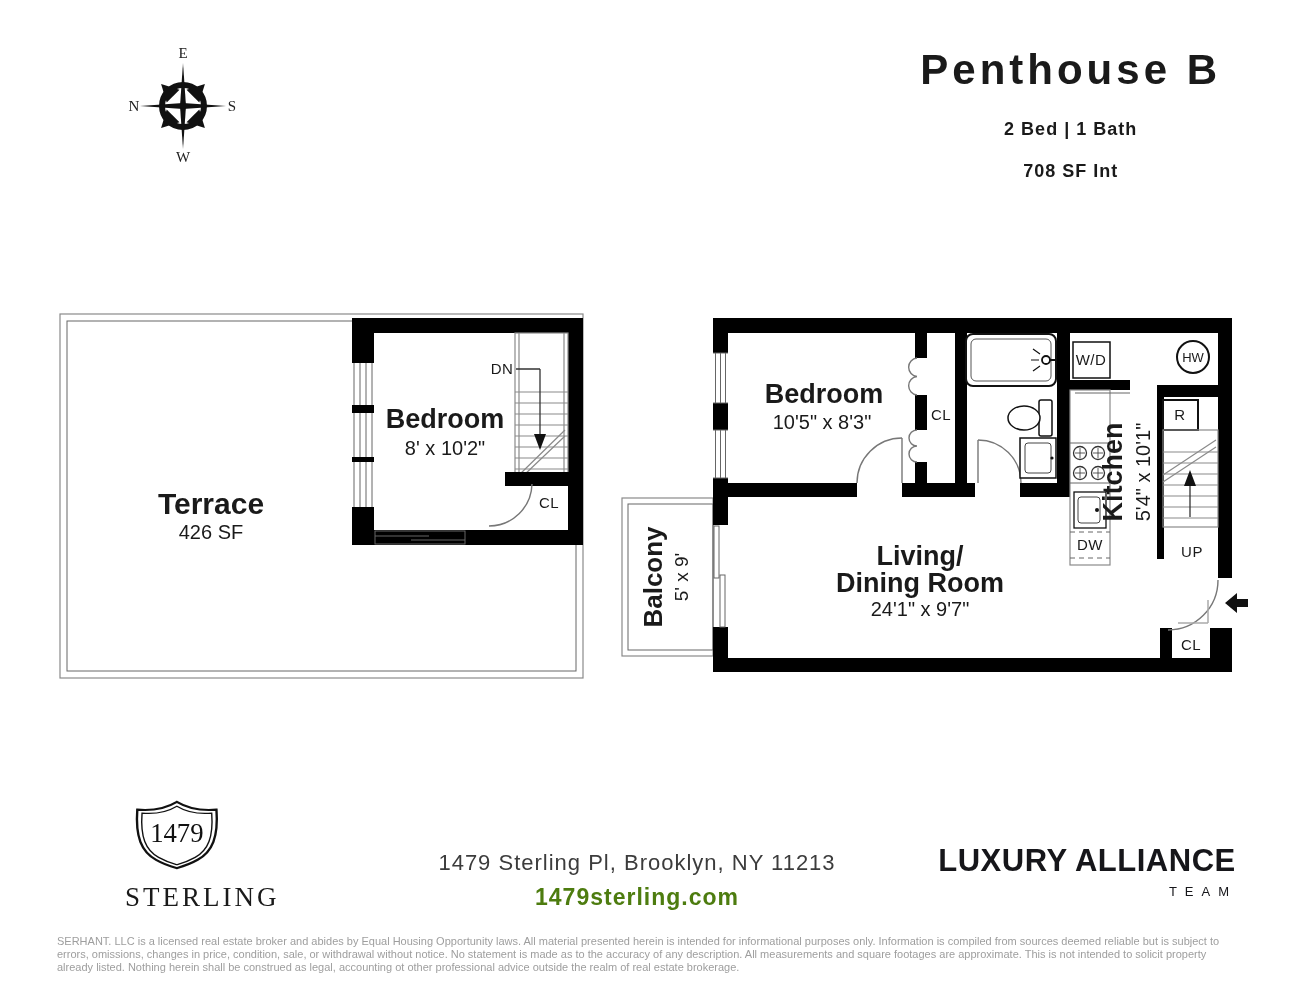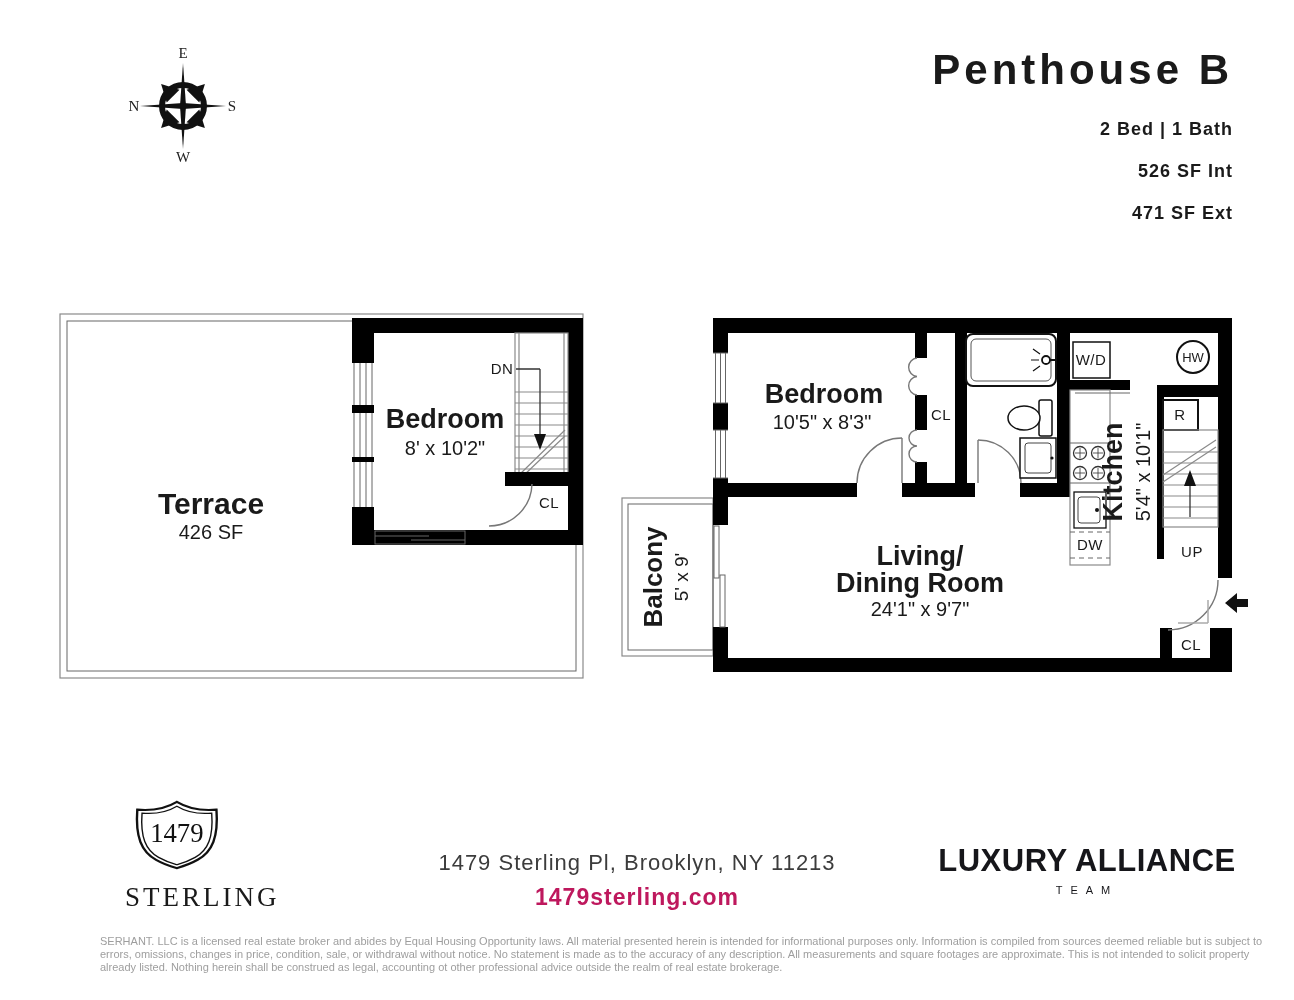--- a/index.html
+++ b/index.html
@@ -1,19 +1,19 @@
 <!DOCTYPE html>
 <html><head>
 <meta charset="utf-8">
 <style>
   html,body{margin:0;padding:0;background:#ffffff;}
   .page{position:relative;width:1294px;height:1000px;background:#fff;overflow:hidden;
         font-family:"Liberation Sans","DejaVu Sans",sans-serif;color:#1a1a1a;}
   
-  .header{position:absolute;top:48px;right:61px;text-align:right;}
+  .header{position:absolute;top:48px;right:73px;text-align:center;}
   .header .title{font-size:42px;font-weight:700;letter-spacing:4px;line-height:1.05;margin-bottom:16px;}
   .header .spec{font-size:18px;font-weight:700;letter-spacing:1px;line-height:42px;}
   
   .compass{position:absolute;left:128px;top:45px;}
   .compass text{font-family:"Liberation Serif","DejaVu Serif",serif;font-size:15px;fill:#222;}
   
   .plan{position:absolute;}
   .plan text{fill:#1a1a1a;}
   .room-name{font-size:27px;font-weight:700;}
   .room-name-sm{font-size:30px;font-weight:700;}
@@ -23,26 +23,26 @@
   .thinline{stroke:#666;stroke-width:1;fill:none;}
   .grayline{stroke:#8a8a8a;stroke-width:1.2;fill:none;}
   .fixture{stroke:#111;fill:#fff;}
   .doorarc{stroke:#777;stroke-width:1.4;fill:none;}
   
   .logo1479{position:absolute;left:125px;top:800px;width:105px;text-align:right;}
   .logo1479 .shield-name{font-family:"Liberation Serif","DejaVu Serif",serif;font-size:27px;letter-spacing:3px;
         color:#1a1a1a;margin-top:3px;}
   .address-block{position:absolute;left:402px;top:850px;width:470px;text-align:center;}
   .address-line{font-size:22px;color:#3c3c3c;letter-spacing:1px;}
-  .website-line{font-size:23px;color:#be185d;font-weight:600;letter-spacing:1px;margin-top:8px;}
+  .website-line{font-size:23px;color:#4d7c0f;font-weight:600;letter-spacing:1px;margin-top:8px;}
   .team-block{position:absolute;right:57px;top:843px;width:300px;text-align:center;margin-left:32px;}
   .team-name{font-size:31px;font-weight:800;letter-spacing:.5px;color:#16161a;white-space:nowrap;}
-  .team-sub{font-size:11px;letter-spacing:8px;color:#16161a;margin-top:5px;}
+  .team-sub{font-size:13px;letter-spacing:8px;color:#16161a;margin-top:5px;text-align:right;}
   .disclaimer{position:absolute;left:57px;top:935px;width:1183px;font-size:11px;line-height:1.16;
-        color:#9e9e9e;margin-left:43px;}
+        color:#9e9e9e;}
 </style>
 </head>
 <body>
 
 <div class="page">
 
   <svg class="compass" width="110" height="118" viewBox="0 0 110 118">
     <g>
       <circle cx="55" cy="61" r="21" fill="none" stroke="#111" stroke-width="6"></circle>
       <polygon points="76.9,39.1 71.3,57.5 58.5,44.7" fill="#111"></polygon>
@@ -57,22 +57,21 @@
     </g>
     <text x="55" y="13" text-anchor="middle">E</text>
     <text x="104" y="66" text-anchor="middle">S</text>
     <text x="55" y="117" text-anchor="middle">W</text>
     <text x="6" y="66" text-anchor="middle">N</text>
   </svg>
 
   <div class="header">
     <div class="title">Penthouse B</div>
     <div class="spec">2 Bed | 1 Bath</div>
-    <div class="spec">526 SF Int</div>
-    <div class="spec">471 SF Ext</div>
+    <div class="spec">708 SF Int</div>
   </div>
 
   <svg class="plan" style="left:58px;top:312px;" width="528" height="370" viewBox="0 0 528 370">
 
     <g>
       <rect x="2" y="2" width="523" height="364" class="grayline"></rect>
       <rect x="9" y="9" width="509" height="350" class="thinline"></rect>
     </g>
 
     <g>

